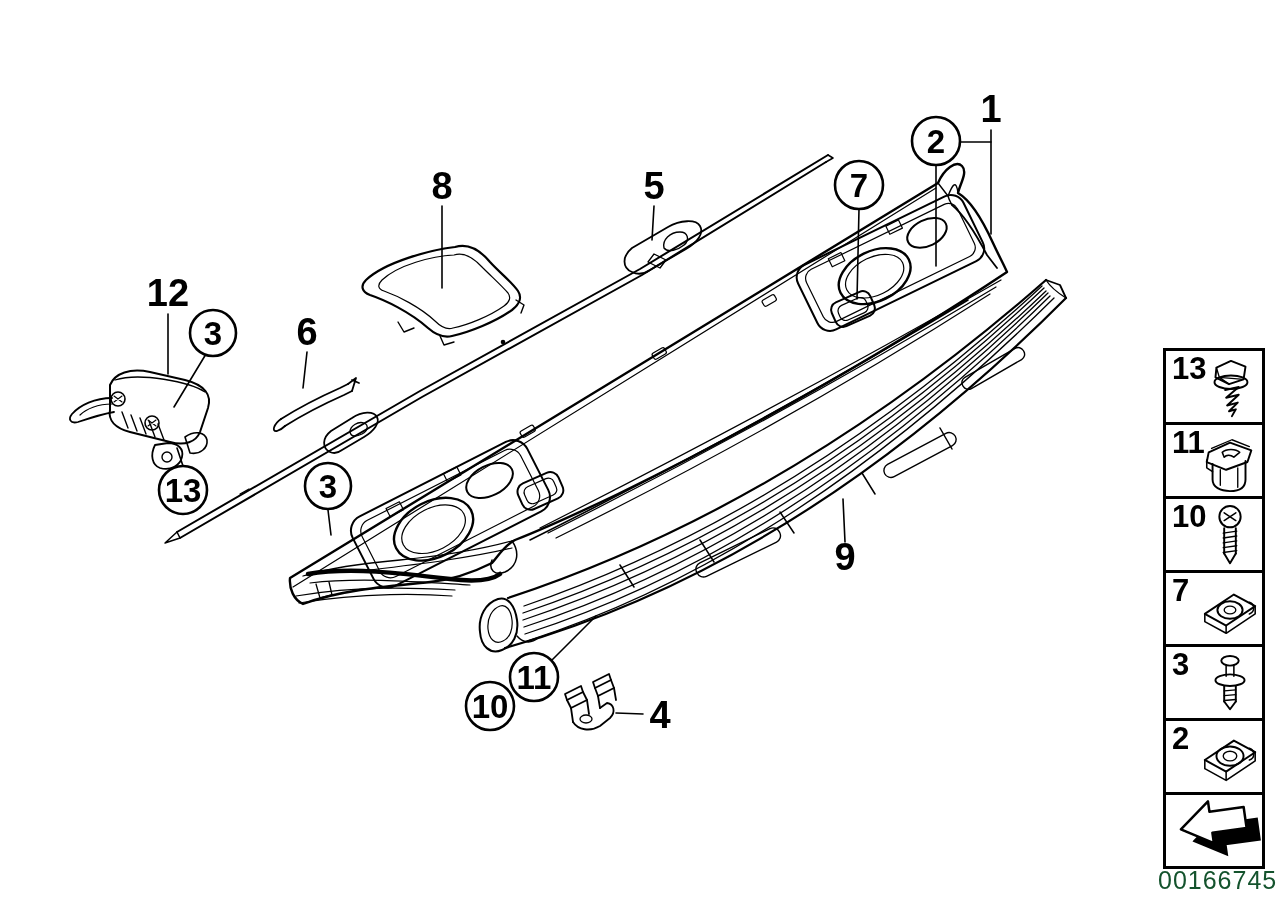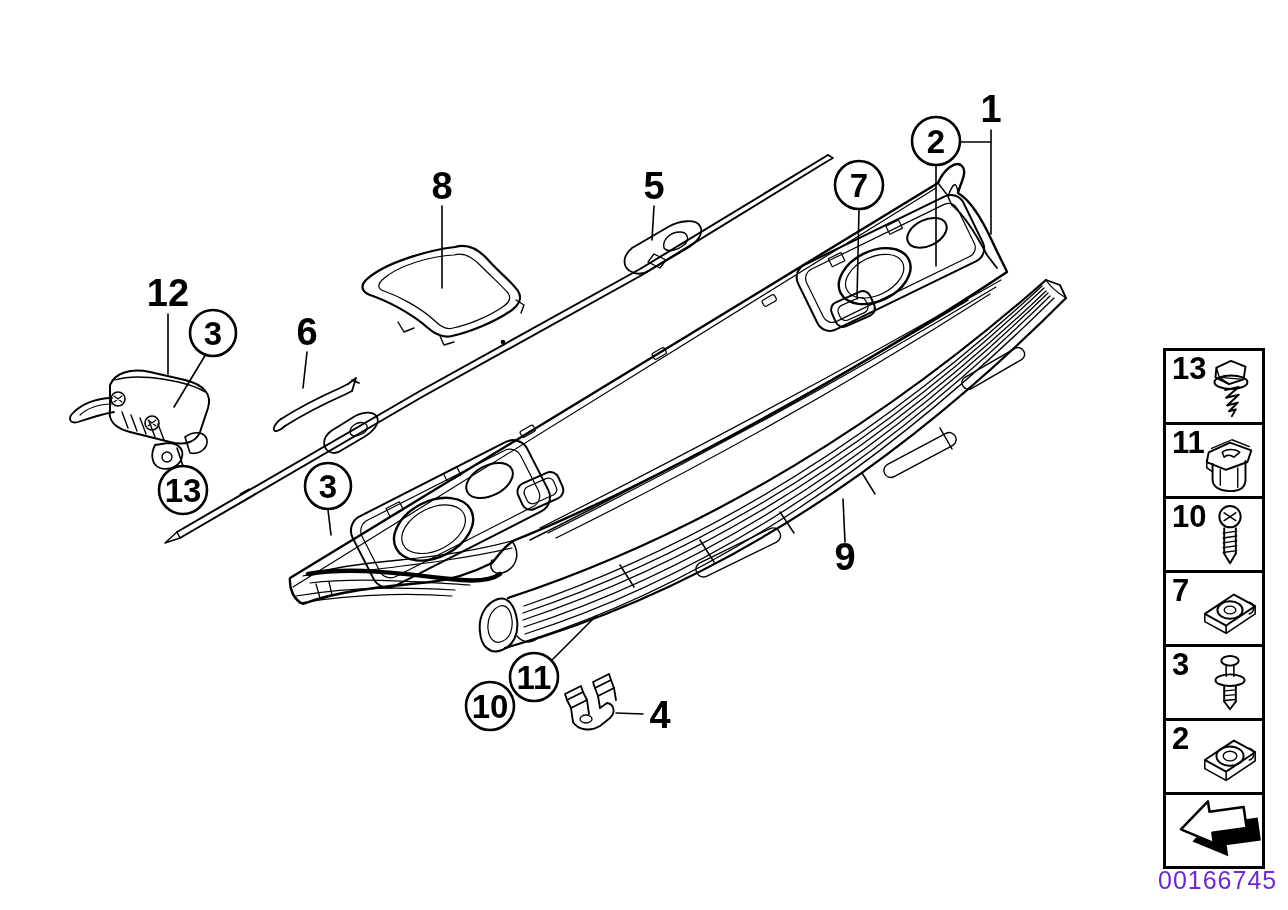--- a/index.html
+++ b/index.html
@@ -7,21 +7,21 @@
          font-family:"Liberation Sans", sans-serif;}
   #diagram-svg{position:absolute;left:0;top:0;}
   svg text{font-family:"Liberation Sans", sans-serif;font-weight:bold;fill:#000;}
   .plain-num{font-size:38px;}
   .circ-num{font-size:33px;}
   .legend-box{position:absolute;left:1163px;width:102px;height:77px;box-sizing:border-box;
               border:3px solid #000;background:#fff;}
   .legend-label{position:absolute;left:6px;top:0px;font-size:31px;font-weight:bold;color:#000;line-height:36px;}
   .legend-icon{position:absolute;right:1px;top:4px;}
   #footer-number{position:absolute;left:1158px;top:866px;width:112px;text-align:right;
-                 font-size:25px;color:#6d28d9;letter-spacing:1px;}
+                 font-size:25px;color:#14532d;letter-spacing:1px;}
 </style>
 </head>
 <body>
 
 <div id="stage">
 
 <svg id="diagram-svg" width="1288" height="910" viewBox="0 0 1288 910">
   <g fill="none" stroke="#000" stroke-linecap="round" stroke-linejoin="round">
 
     <g stroke-width="2.4">

